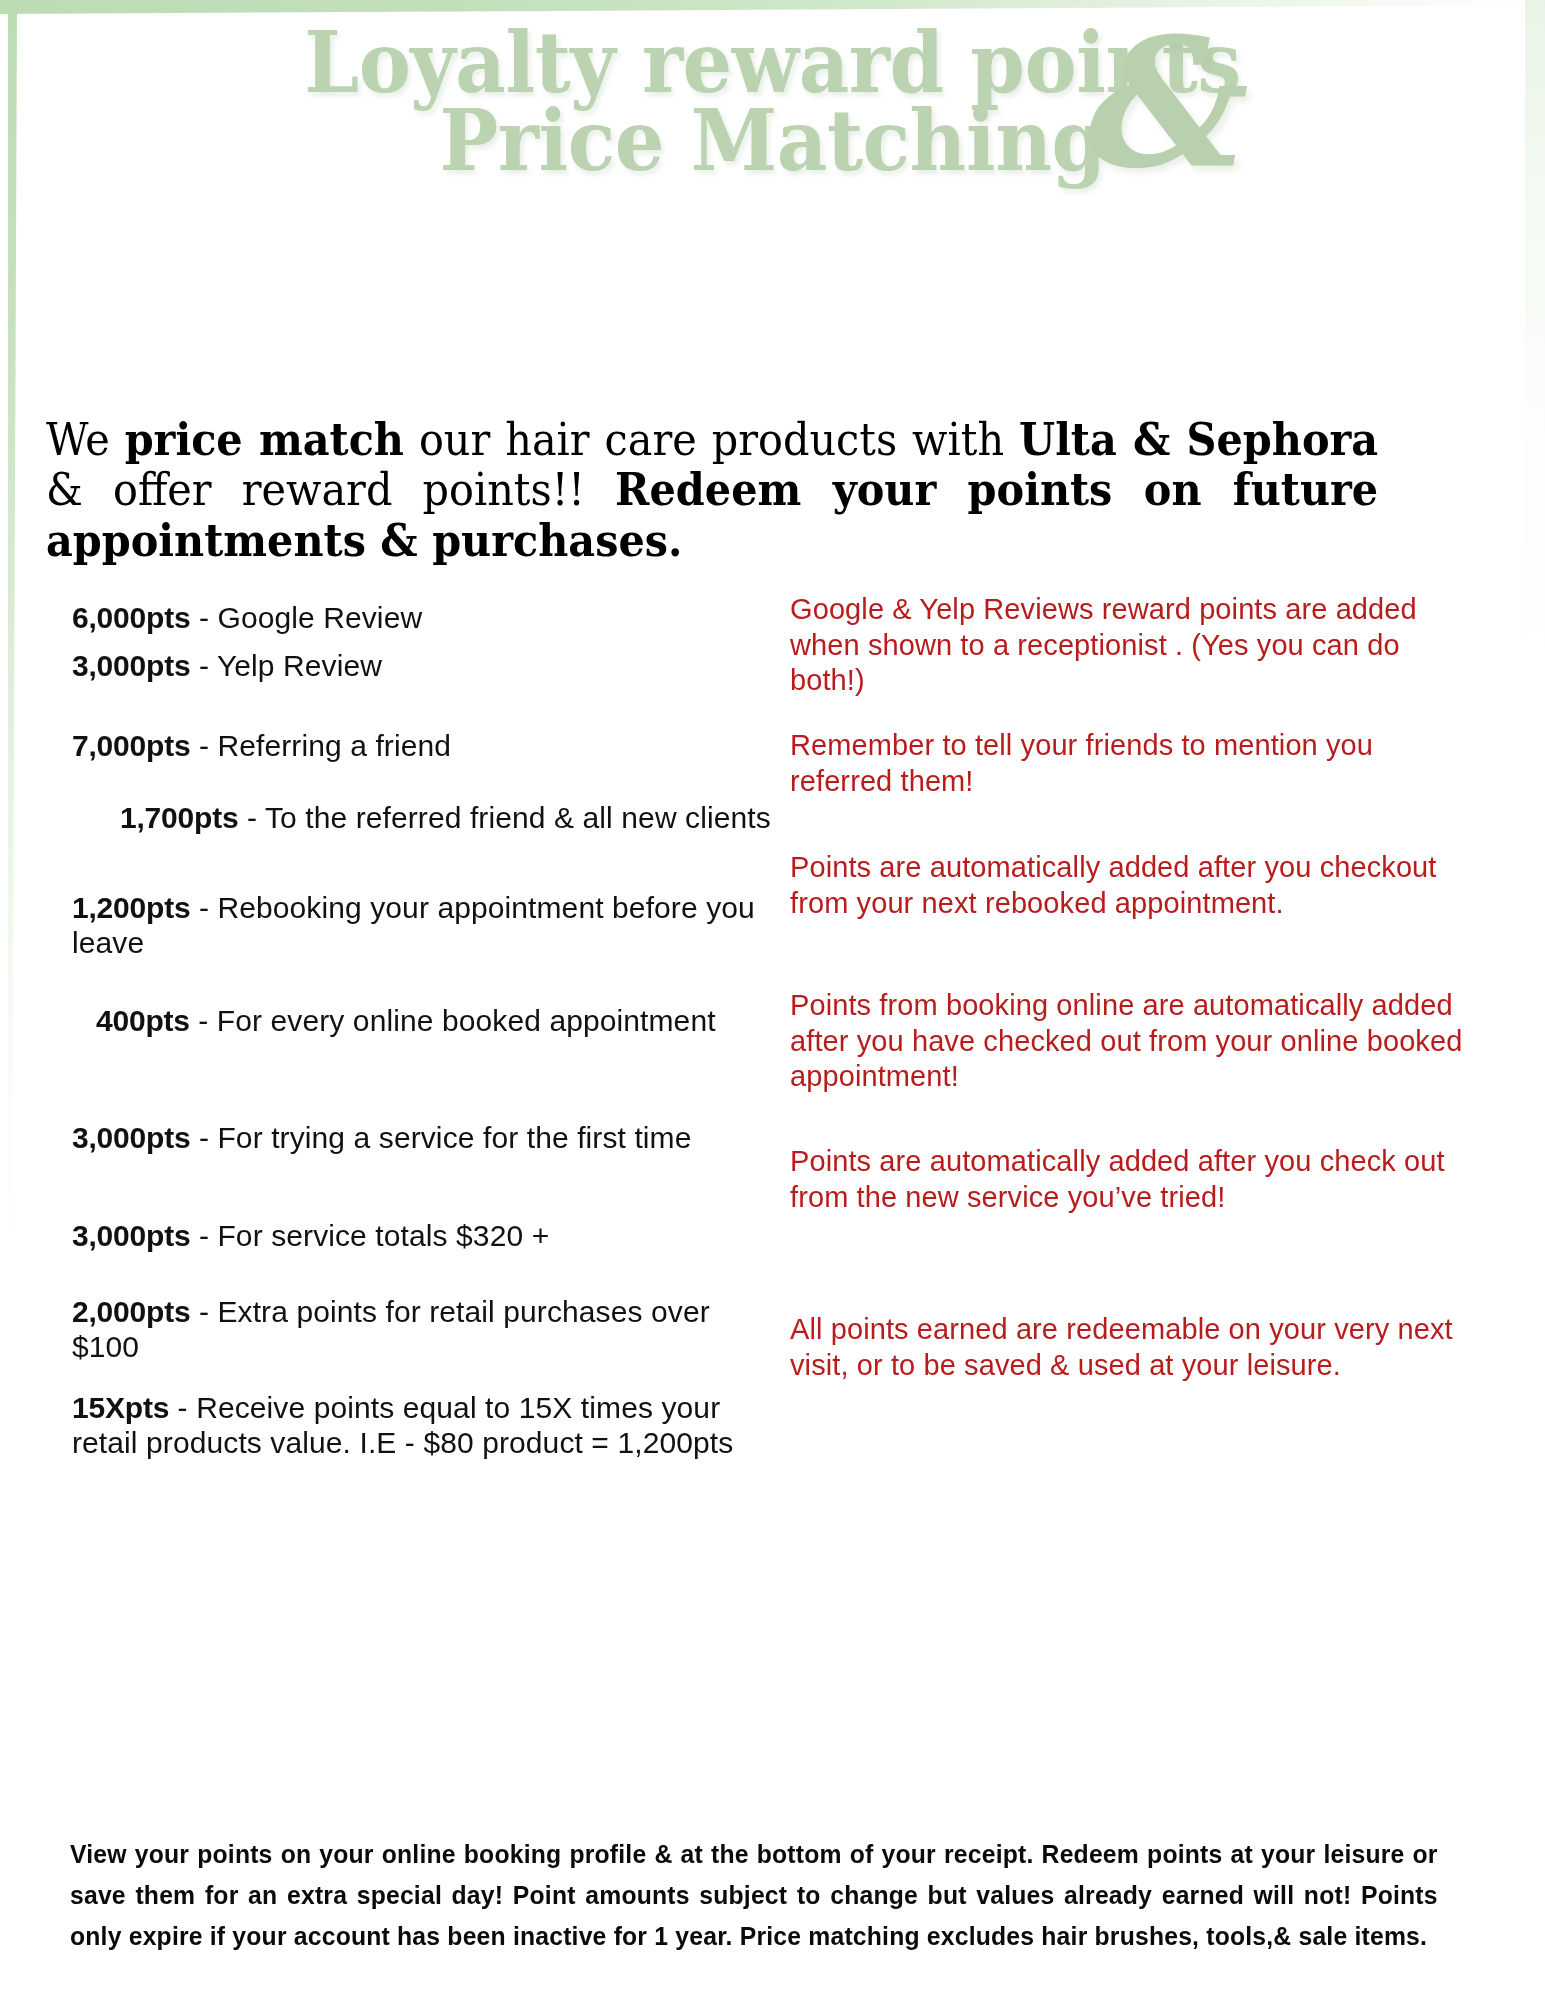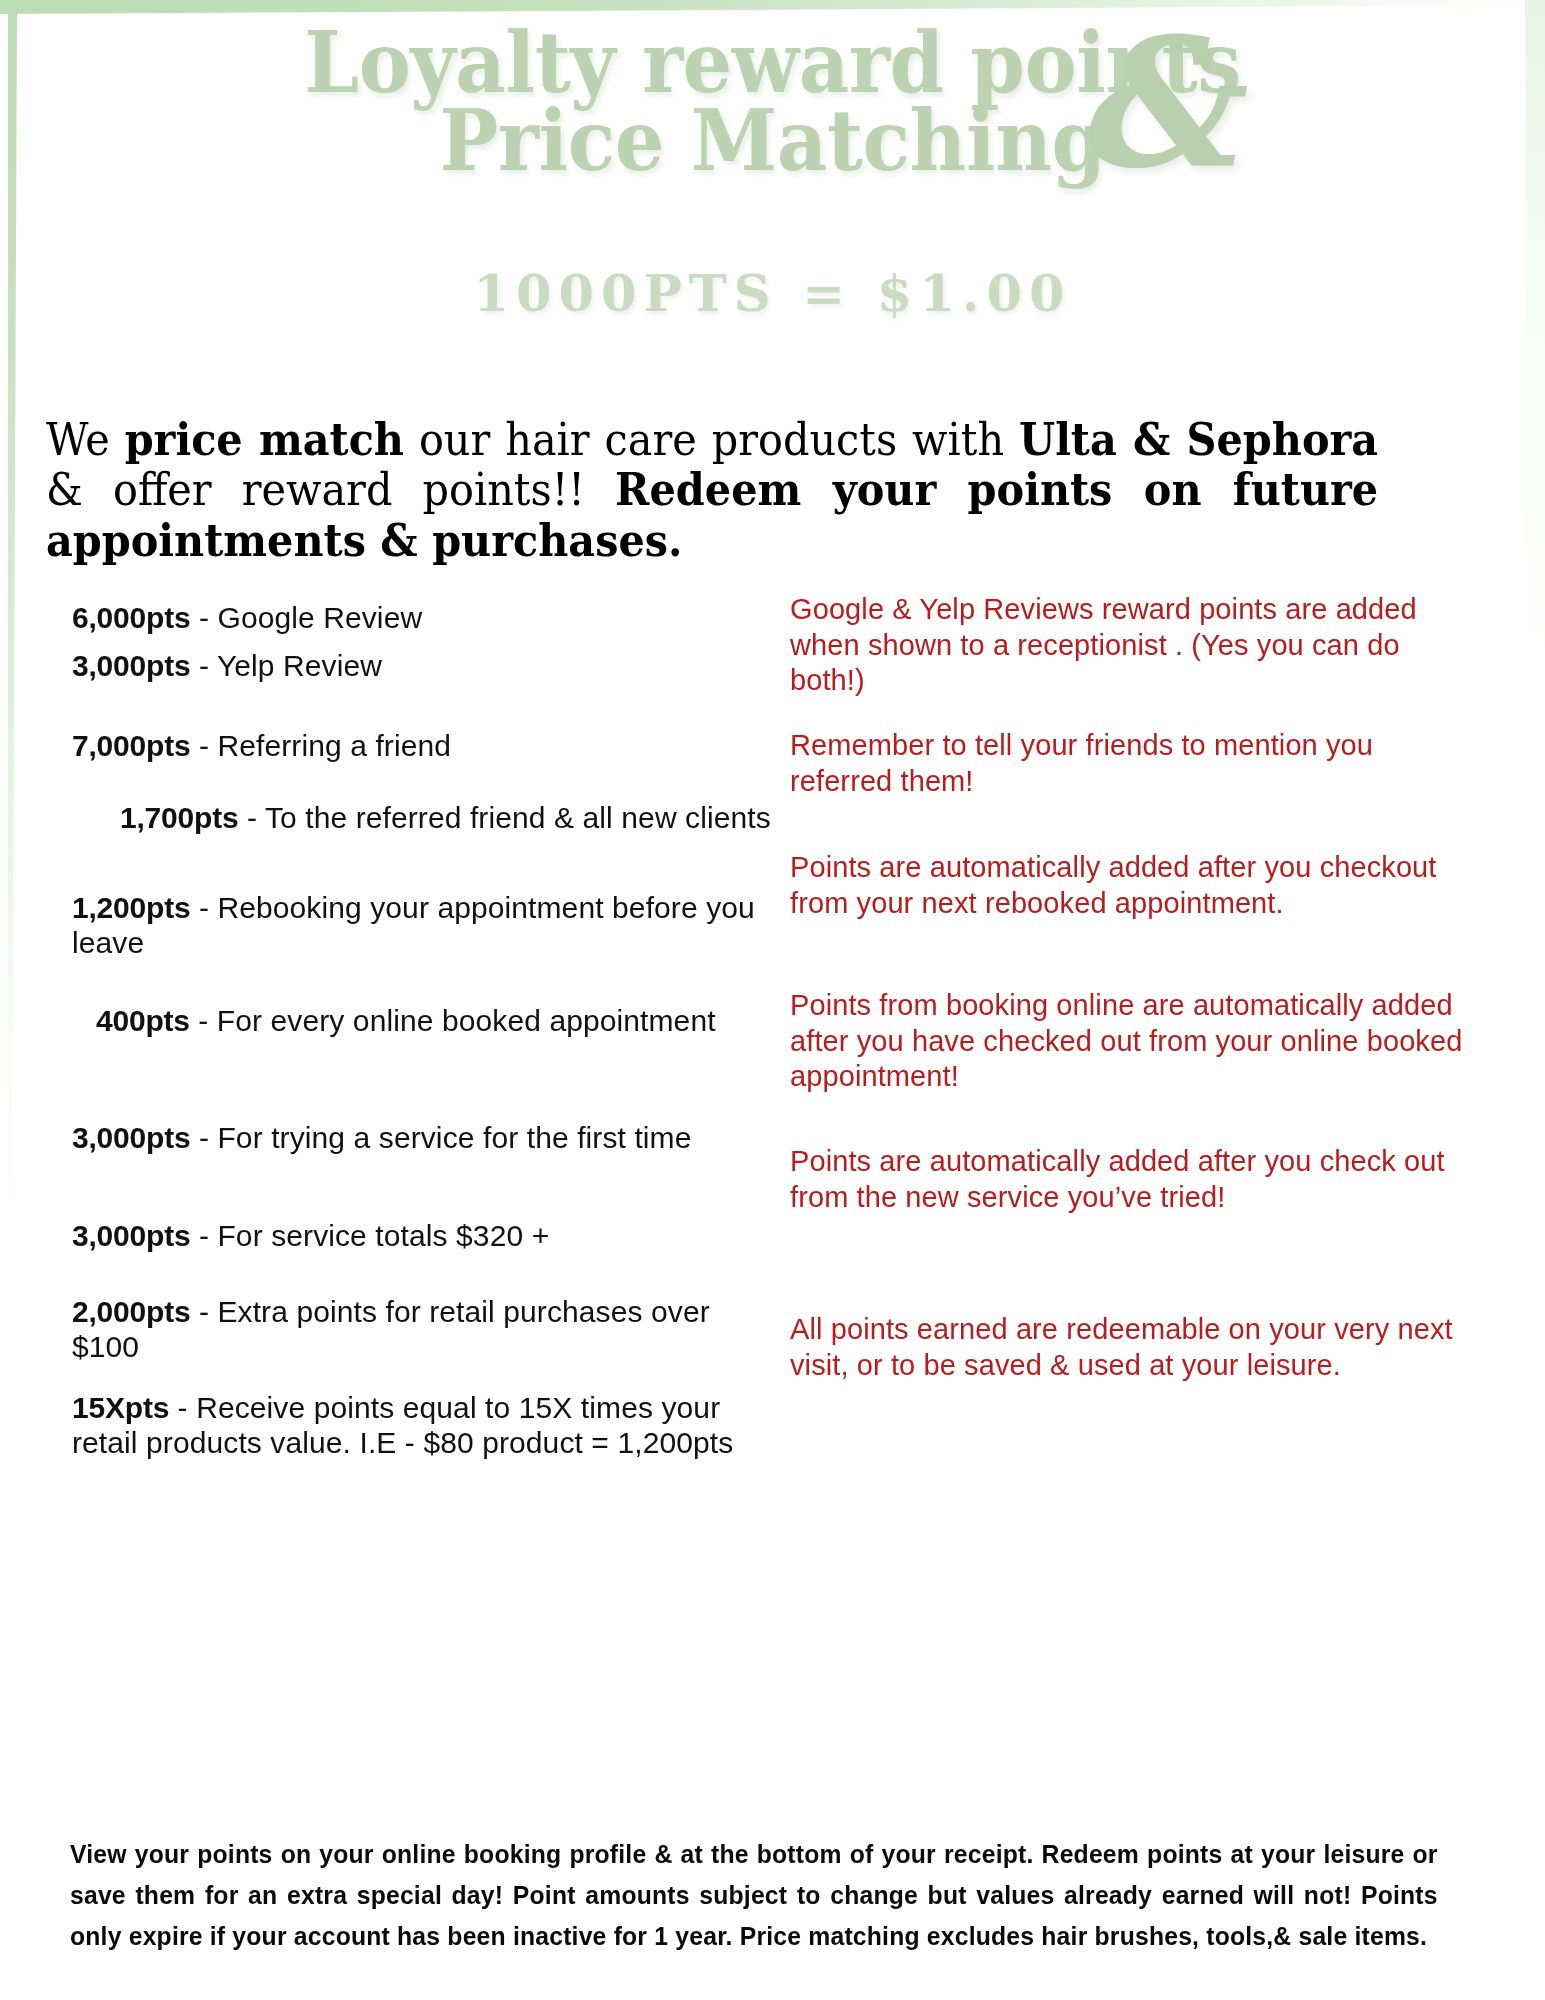--- a/index.html
+++ b/index.html
@@ -200,21 +200,20 @@
 <div class="frame-right"></div>
 
 <div class="header">
   <div class="title-block">
     <div class="title-lines">
       <span class="title-line1">Loyalty reward points</span>
       <span class="title-line2">Price Matching</span>
     </div>
     <div class="amp">&amp;</div>
   </div>
-  <div class="subtitle">1000PTS = $1.00</div>
 </div>
 
 <p class="intro"><span>We </span><b>price match</b><span> our hair care products with </span><b>Ulta &amp; Sephora</b><span> &amp; offer reward points!! </span><b>Redeem your points on future appointments &amp; purchases.</b></p>
 
 <div class="body-cols">
   <div class="col-left">
       <div class="pt-item" style="top: 0px;"><span class="amt">6,000pts</span><span class="desc"> - Google Review</span></div>
       <div class="pt-item" style="top: 48px;"><span class="amt">3,000pts</span><span class="desc"> - Yelp Review</span></div>
       <div class="pt-item" style="top: 128px;"><span class="amt">7,000pts</span><span class="desc"> - Referring a friend</span></div>
       <div class="pt-item" style="top: 200px; margin-left: 48px;"><span class="amt">1,700pts</span><span class="desc"> - To the referred friend &amp; all new clients</span></div>

